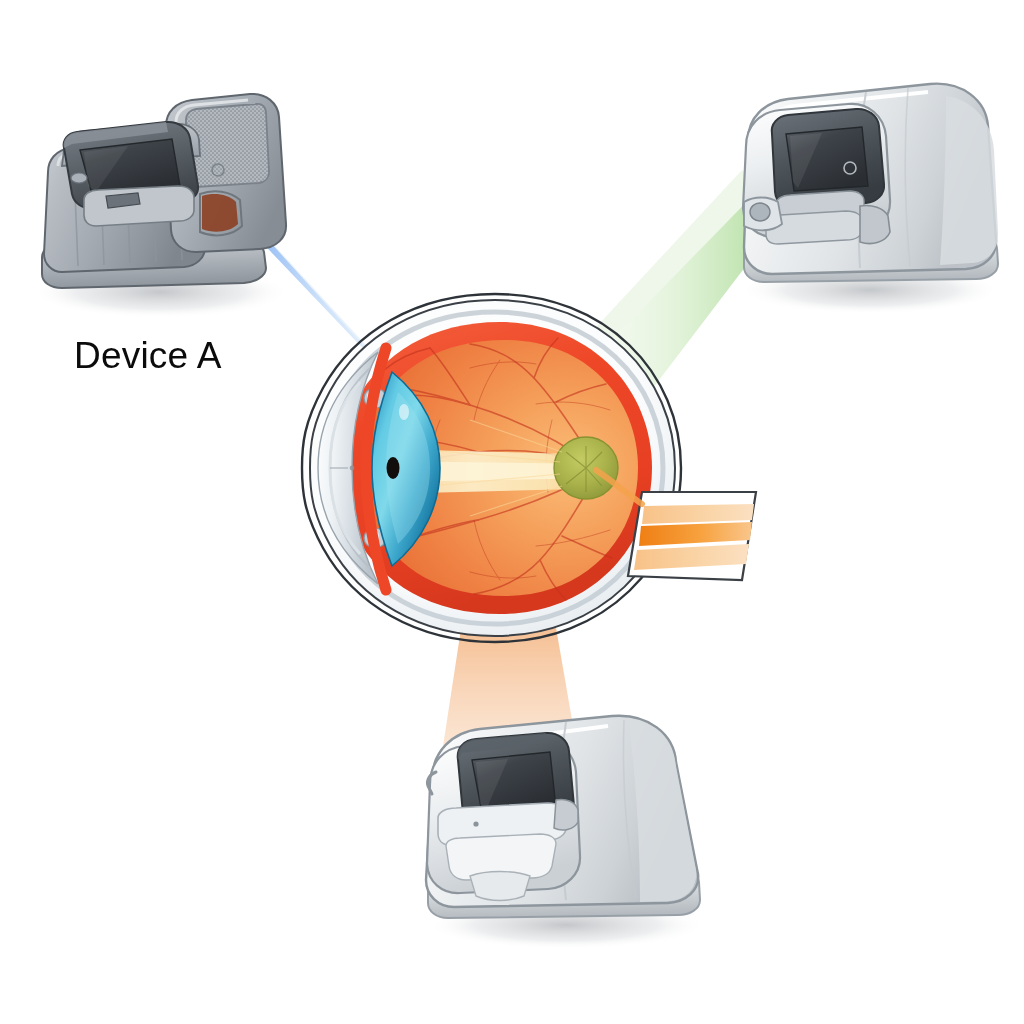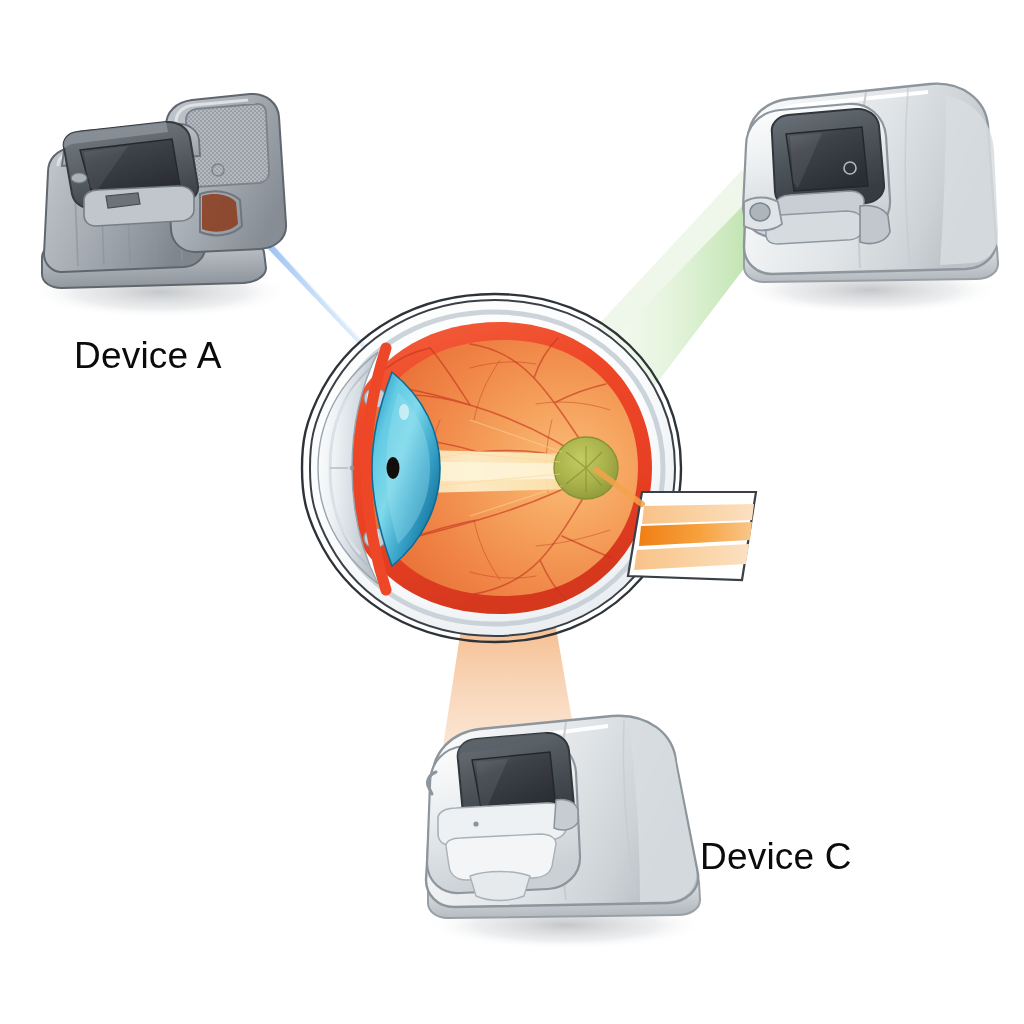--- a/index.html
+++ b/index.html
@@ -479,15 +479,14 @@
       <path d="M 470 876 C 486 870 514 870 530 876 L 524 896 C 510 902 490 902 476 896 Z" fill="#e6eaed" stroke="#aab2b8" stroke-width="1.4"></path>
       <circle cx="476" cy="824" r="2.6" fill="#8b949b"></circle>
       <path d="M 436 772 C 430 774 426 780 428 786 L 432 794" fill="none" stroke="#8d959d" stroke-width="3" stroke-linecap="round"></path>
       <path d="M 556 800 C 566 798 576 802 578 810 L 578 822 C 574 830 562 832 554 828 Z" fill="#c6ccd1" stroke="#8b939a" stroke-width="1.5"></path>
     </g>
   </svg>
 
   <div class="dev-label" id="label-a">Device A</div>
 
 
-  <div class="dev-label" id="label-c">Device C</div>
 
 </div>
 
 </body></html>

